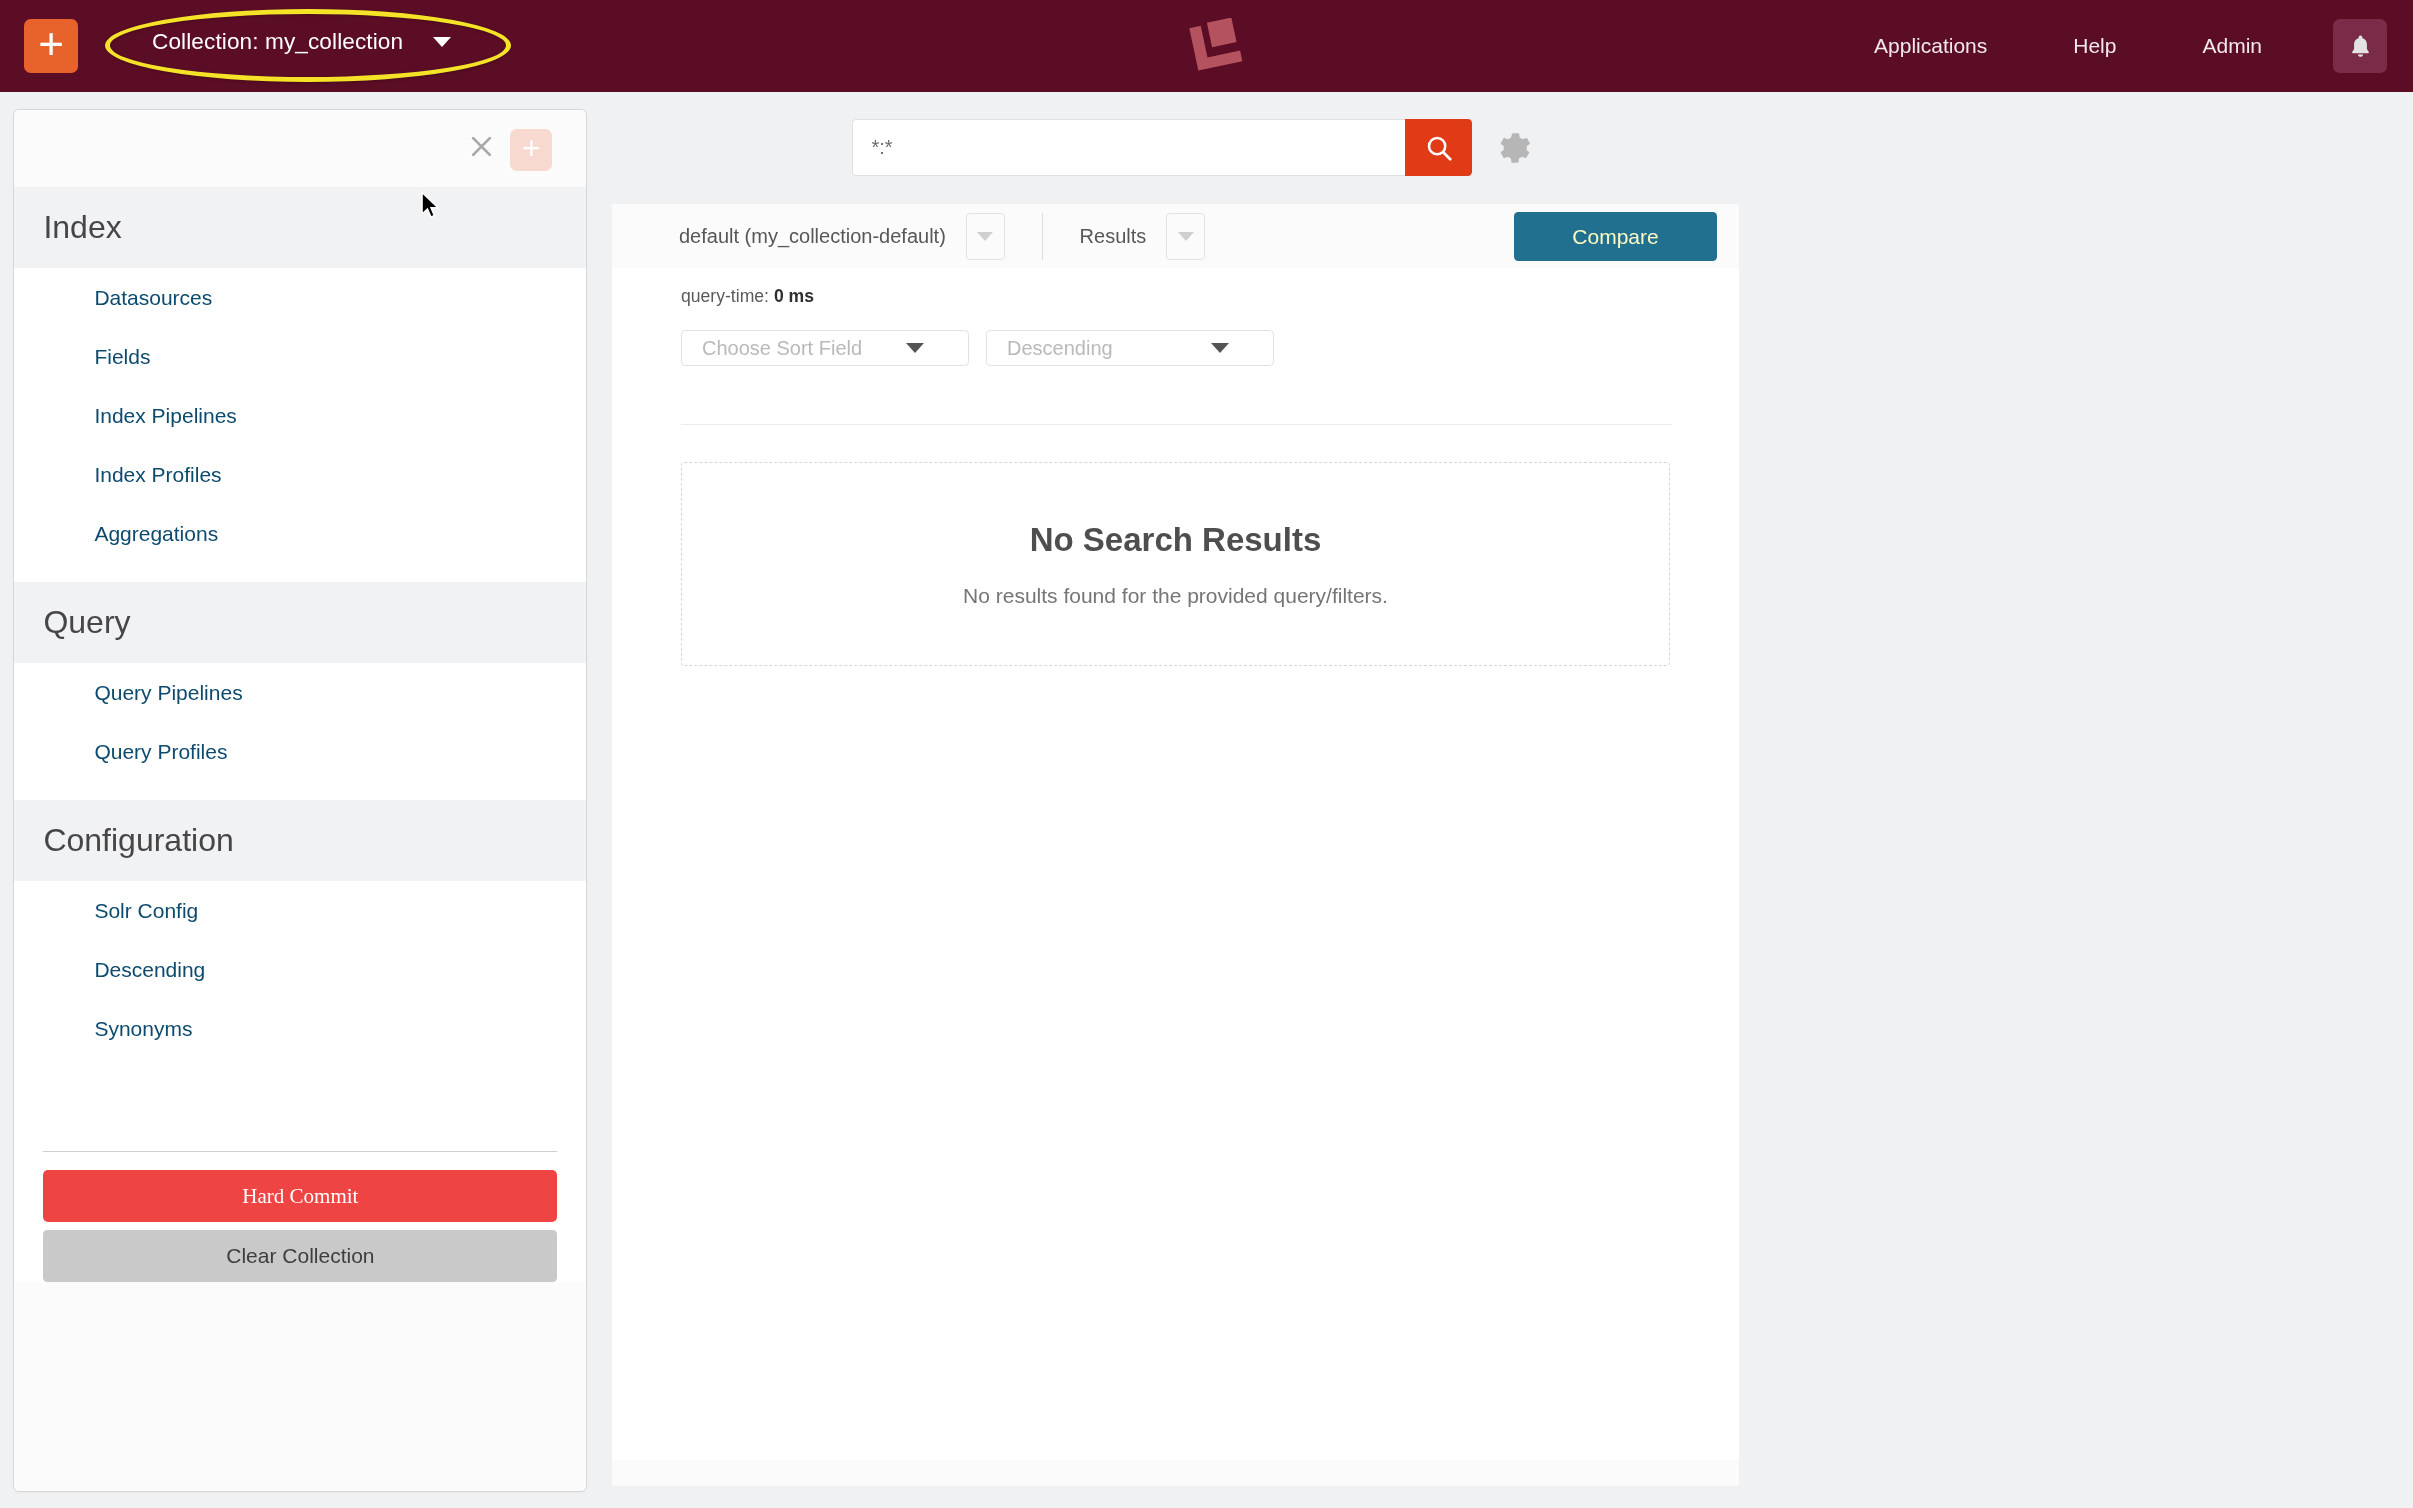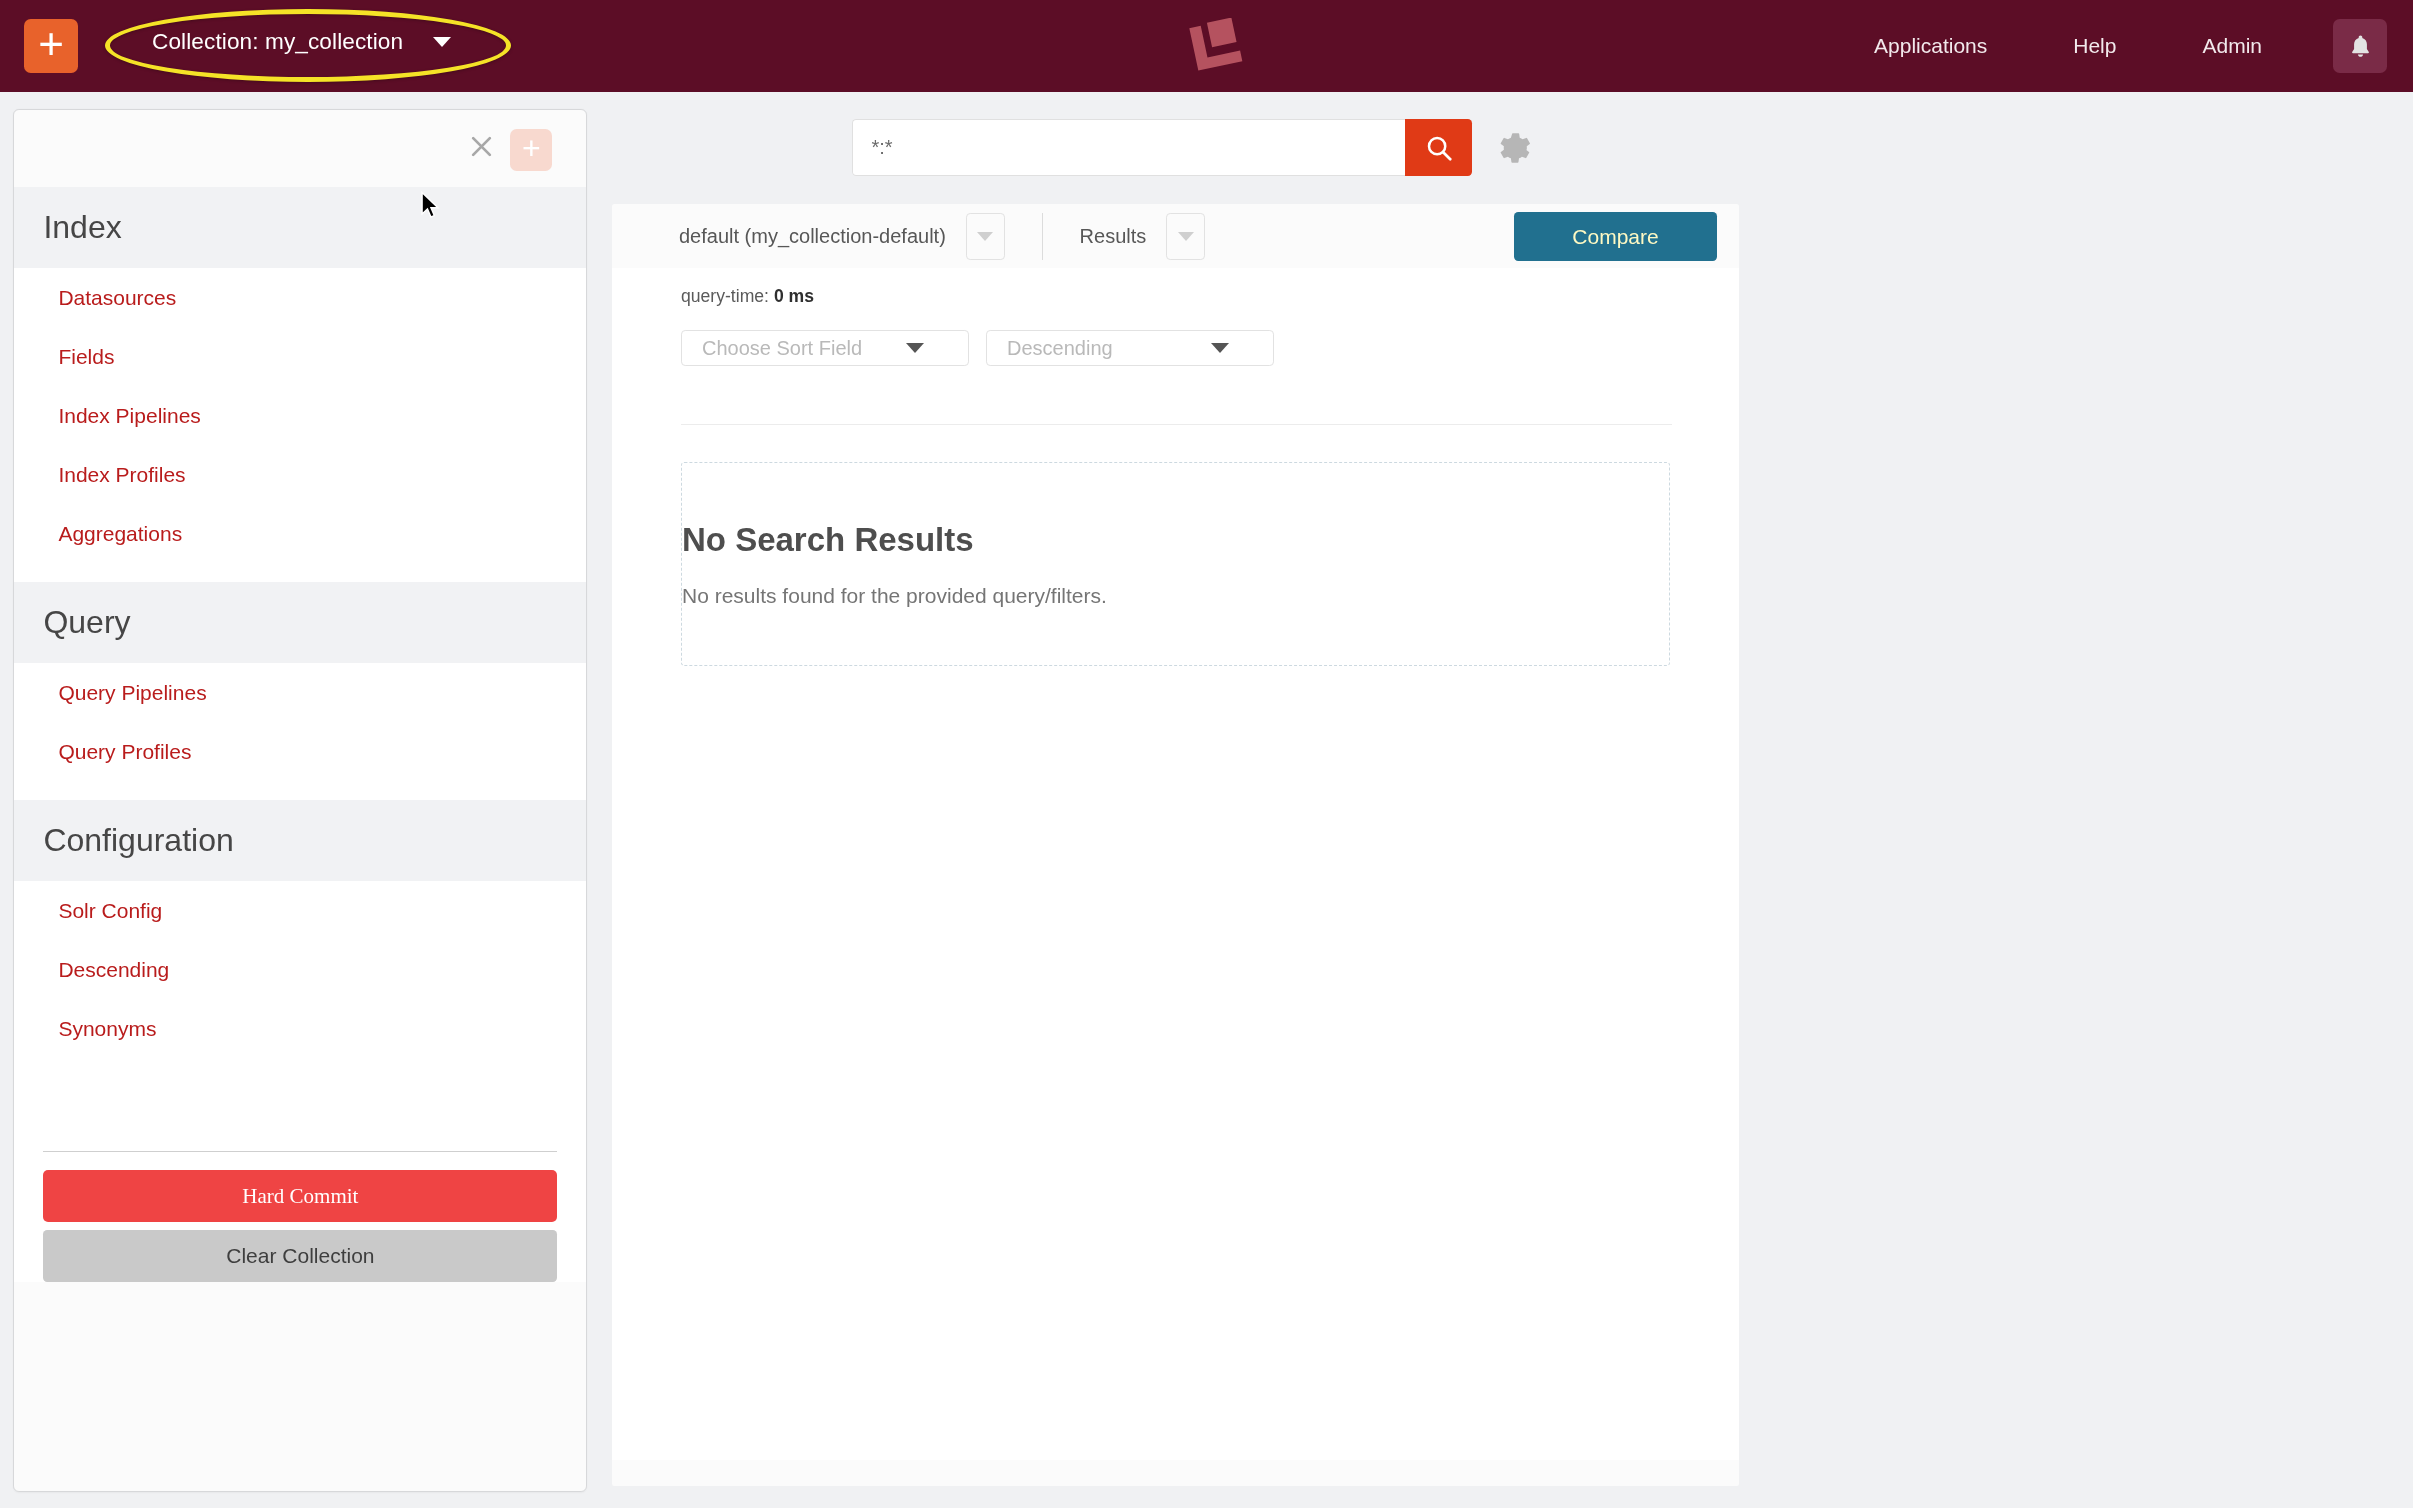--- a/index.html
+++ b/index.html
@@ -135,23 +135,24 @@
     background: #f1f2f4;
     padding: 22px 0 22px 29px;
     font-size: 32px;
     color: #464646;
     font-weight: 400;
   }
   .sec-body { background: #ffffff; }
   .nav-item {
     padding: 17.6px 0 17.6px 44px;
     font-size: 21px;
-    color: #b91c1c;
+    color: #0c4a6e;
     cursor: pointer;
     white-space: nowrap;
+    margin-left: 36px;
   }
 
   .sb-spacer { background:#ffffff; }
   .sb-divider {
     margin: 0 29px;
     border-top: 1.7px solid #cfcfcf;
   }
   .sb-actions {
     background: #ffffff;
     padding: 18.4px 29px 0 29px;
@@ -318,21 +319,21 @@
   }
 
   .noresults {
     position: absolute;
     left: 69px; top: 194px;
     width: 989px; height: 204px;
     border: 1.7px dashed #cdd9e0;
     border-radius: 3.4px;
     display: flex;
     flex-direction: column;
-    align-items: flex-start;
+    align-items: center;
     justify-content: center;
   }
   .nr-title {
     font-size: 33px;
     color: #4e4e4e;
     font-weight: 700;
     margin-bottom: 25px;
   }
   .nr-sub {
     font-size: 21px;

